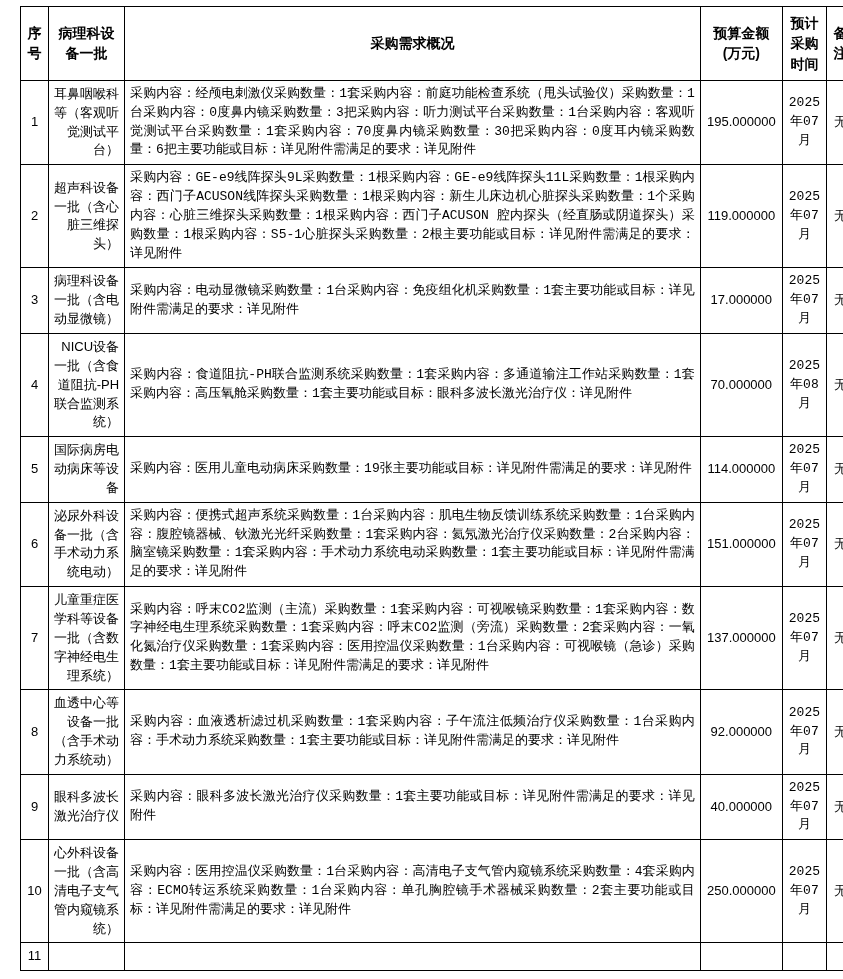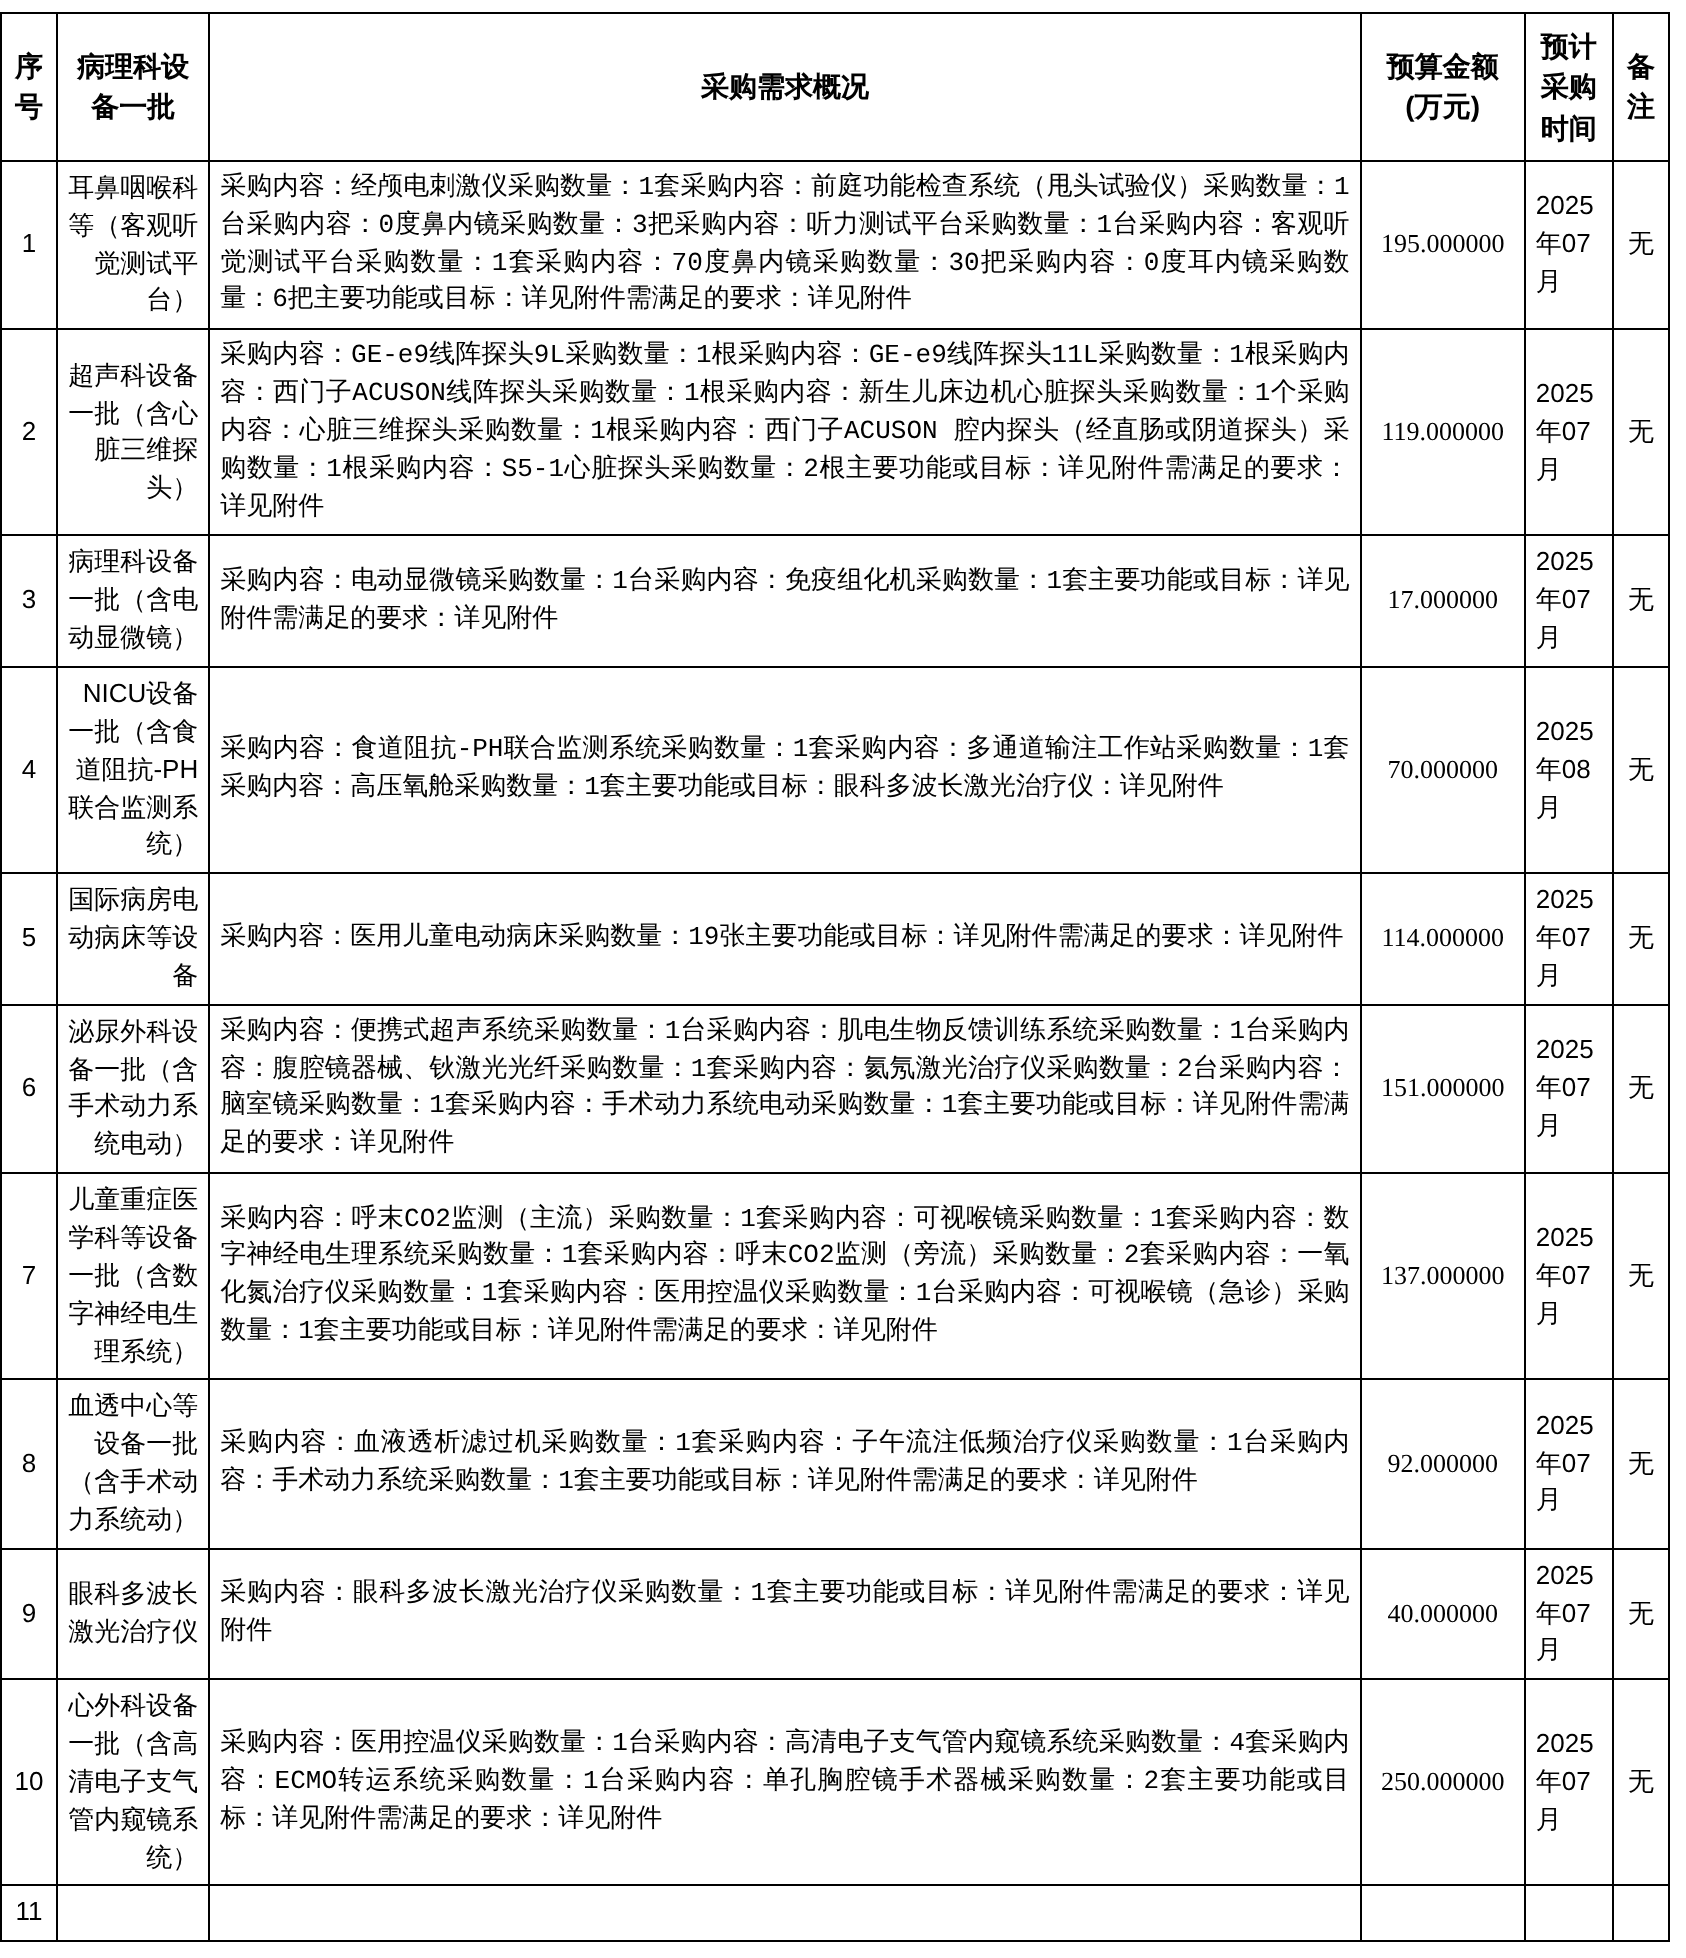--- a/index.html
+++ b/index.html
@@ -9,21 +9,21 @@
   }
   body {
     width: 843px;
     font-family: "Liberation Sans", "DejaVu Sans", sans-serif;
     color: #000000;
     -webkit-font-smoothing: antialiased;
   }
   .sheet {
     width: 808px;
     box-sizing: border-box;
-    padding: 6px 4px 0 0;
+    padding: 6px 4px 0 20px;
   }
   table.proc {
     border-collapse: collapse;
     width: 835px;
     table-layout: fixed;
     margin: 0 auto;
   }
   table.proc th, table.proc td {
     border: 1px solid #000000;
     vertical-align: middle;
@@ -60,27 +60,27 @@
     line-height: 1.6;
     text-align: justify;
     text-justify: inter-ideograph;
     font-family: Liberation Mono, monospace;
   }
   td.amt {
     text-align: center;
     font-size: 13px;
     white-space: nowrap;
     padding: 4px 2px;
-    font-family: Liberation Serif, serif;
   }
   td.time {
-    text-align: left;
+    text-align: center;
     font-size: 13px;
     line-height: 1.45;
     padding: 4px 3px;
+    font-family: Liberation Mono, monospace;
   }
   td.note {
     text-align: center;
     font-size: 13px;
     padding: 4px 1px;
   }
   th.h-idx, th.h-name, th.h-time, th.h-note {
     line-height: 1.35;
   }
   th.h-amt {

